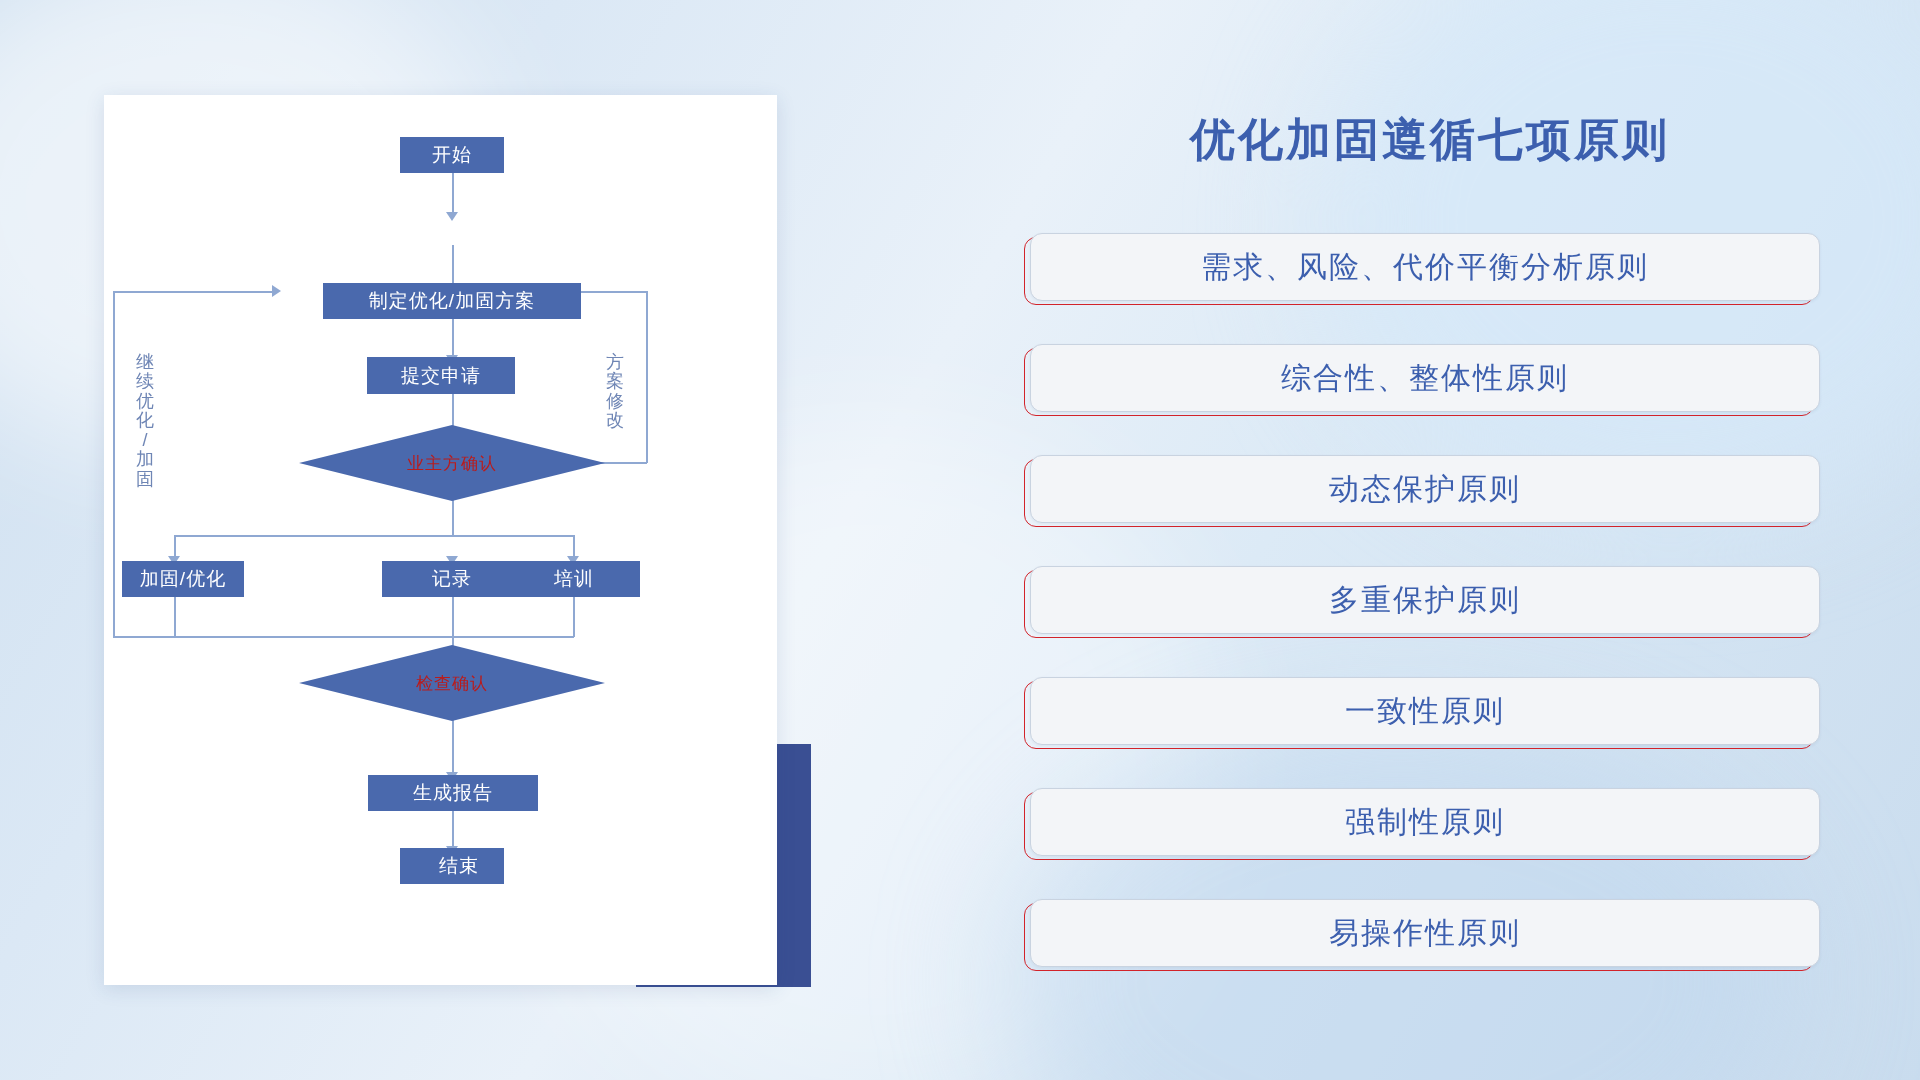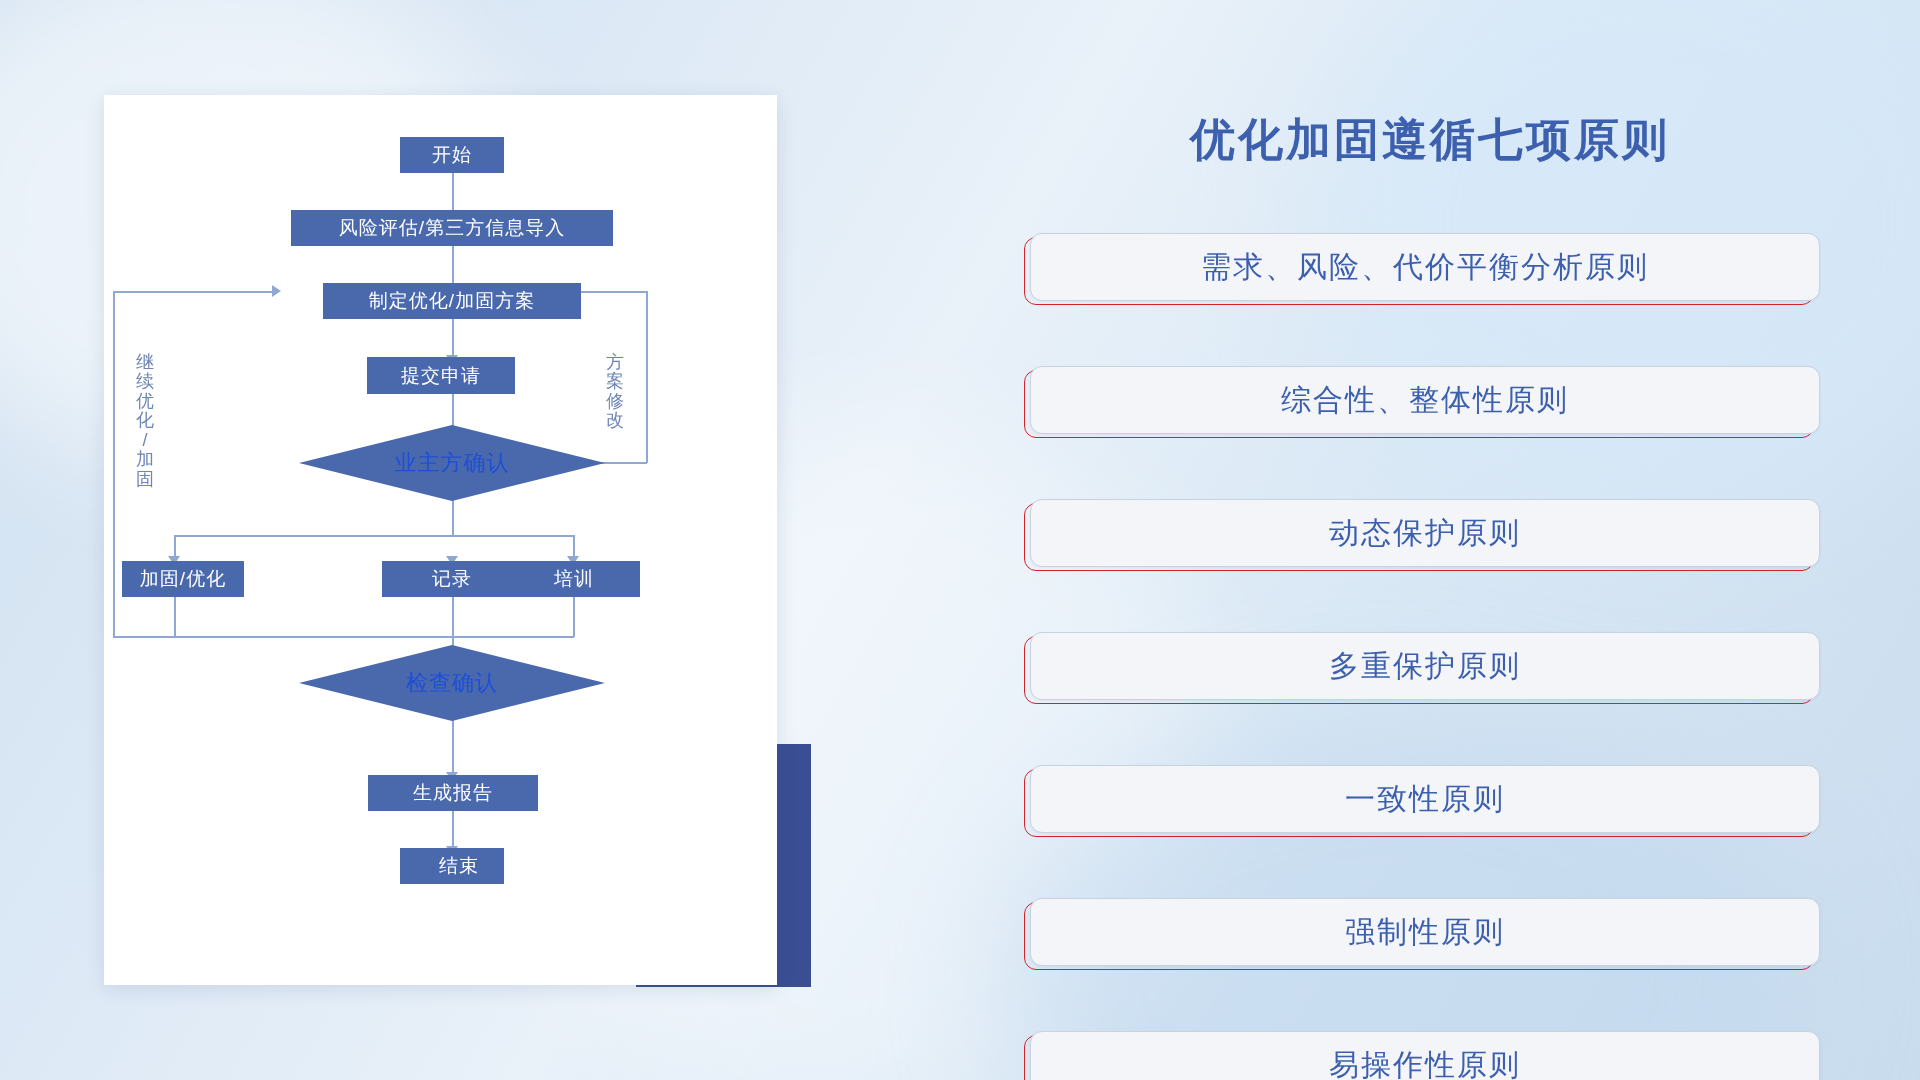--- a/index.html
+++ b/index.html
@@ -91,22 +91,22 @@
   .diamond-wrap {
     position: absolute;
   }
   .diamond-wrap svg { display: block; }
   .diamond-label {
     position: absolute;
     inset: 0;
     display: flex;
     align-items: center;
     justify-content: center;
-    color: #1d4ed8;
-    font-size: 22px;
+    color: #b91c1c;
+    font-size: 17px;
     letter-spacing: 1px;
   }
   .vert-label {
     position: absolute;
     color: #6f86b5;
     font-size: 18px;
     line-height: 1.08;
     width: 22px;
     text-align: center;
     letter-spacing: 0px;
@@ -126,21 +126,21 @@
   }
   .principle-list {
     position: absolute;
     left: 1024px;
     top: 233px;
     width: 790px;
   }
   .principle {
     position: relative;
     height: 68px;
-    margin-bottom: 65px;
+    margin-bottom: 43px;
   }
   .principle .accent {
     position: absolute;
     left: 0; top: 4px;
     width: 790px;
     height: 68px;
     border: 1.5px solid #d2232a;
     border-radius: 12px;
     box-sizing: border-box;
   }
@@ -214,23 +214,20 @@
     <div class="line vline" style="left:348px; top:625px; height:56px;"></div>
     <div class="arrow-down" style="left:342px; top:677px;"></div>
 
     <div class="line vline" style="left:348px; top:713px; height:42px;"></div>
     <div class="arrow-down" style="left:342px; top:751px;"></div>
 
     <div class="node" style="left:296px; top:42px; width:104px; height:36px;">
       <span>开始</span>
     </div>
 
-    <div class="node" style="left:187px; top:115px; width:322px; height:36px;">
-      <span>风险评估/第三方信息导入</span>
-    </div>
 
     <div class="node" style="left:219px; top:188px; width:258px; height:36px;">
       <span>制定优化/加固方案</span>
     </div>
 
     <div class="node" style="left:263px; top:262px; width:148px; height:37px;">
       <span>提交申请</span>
     </div>
 
     <div class="diamond-wrap" style="left:195px; top:330px; width:306px; height:76px;">

